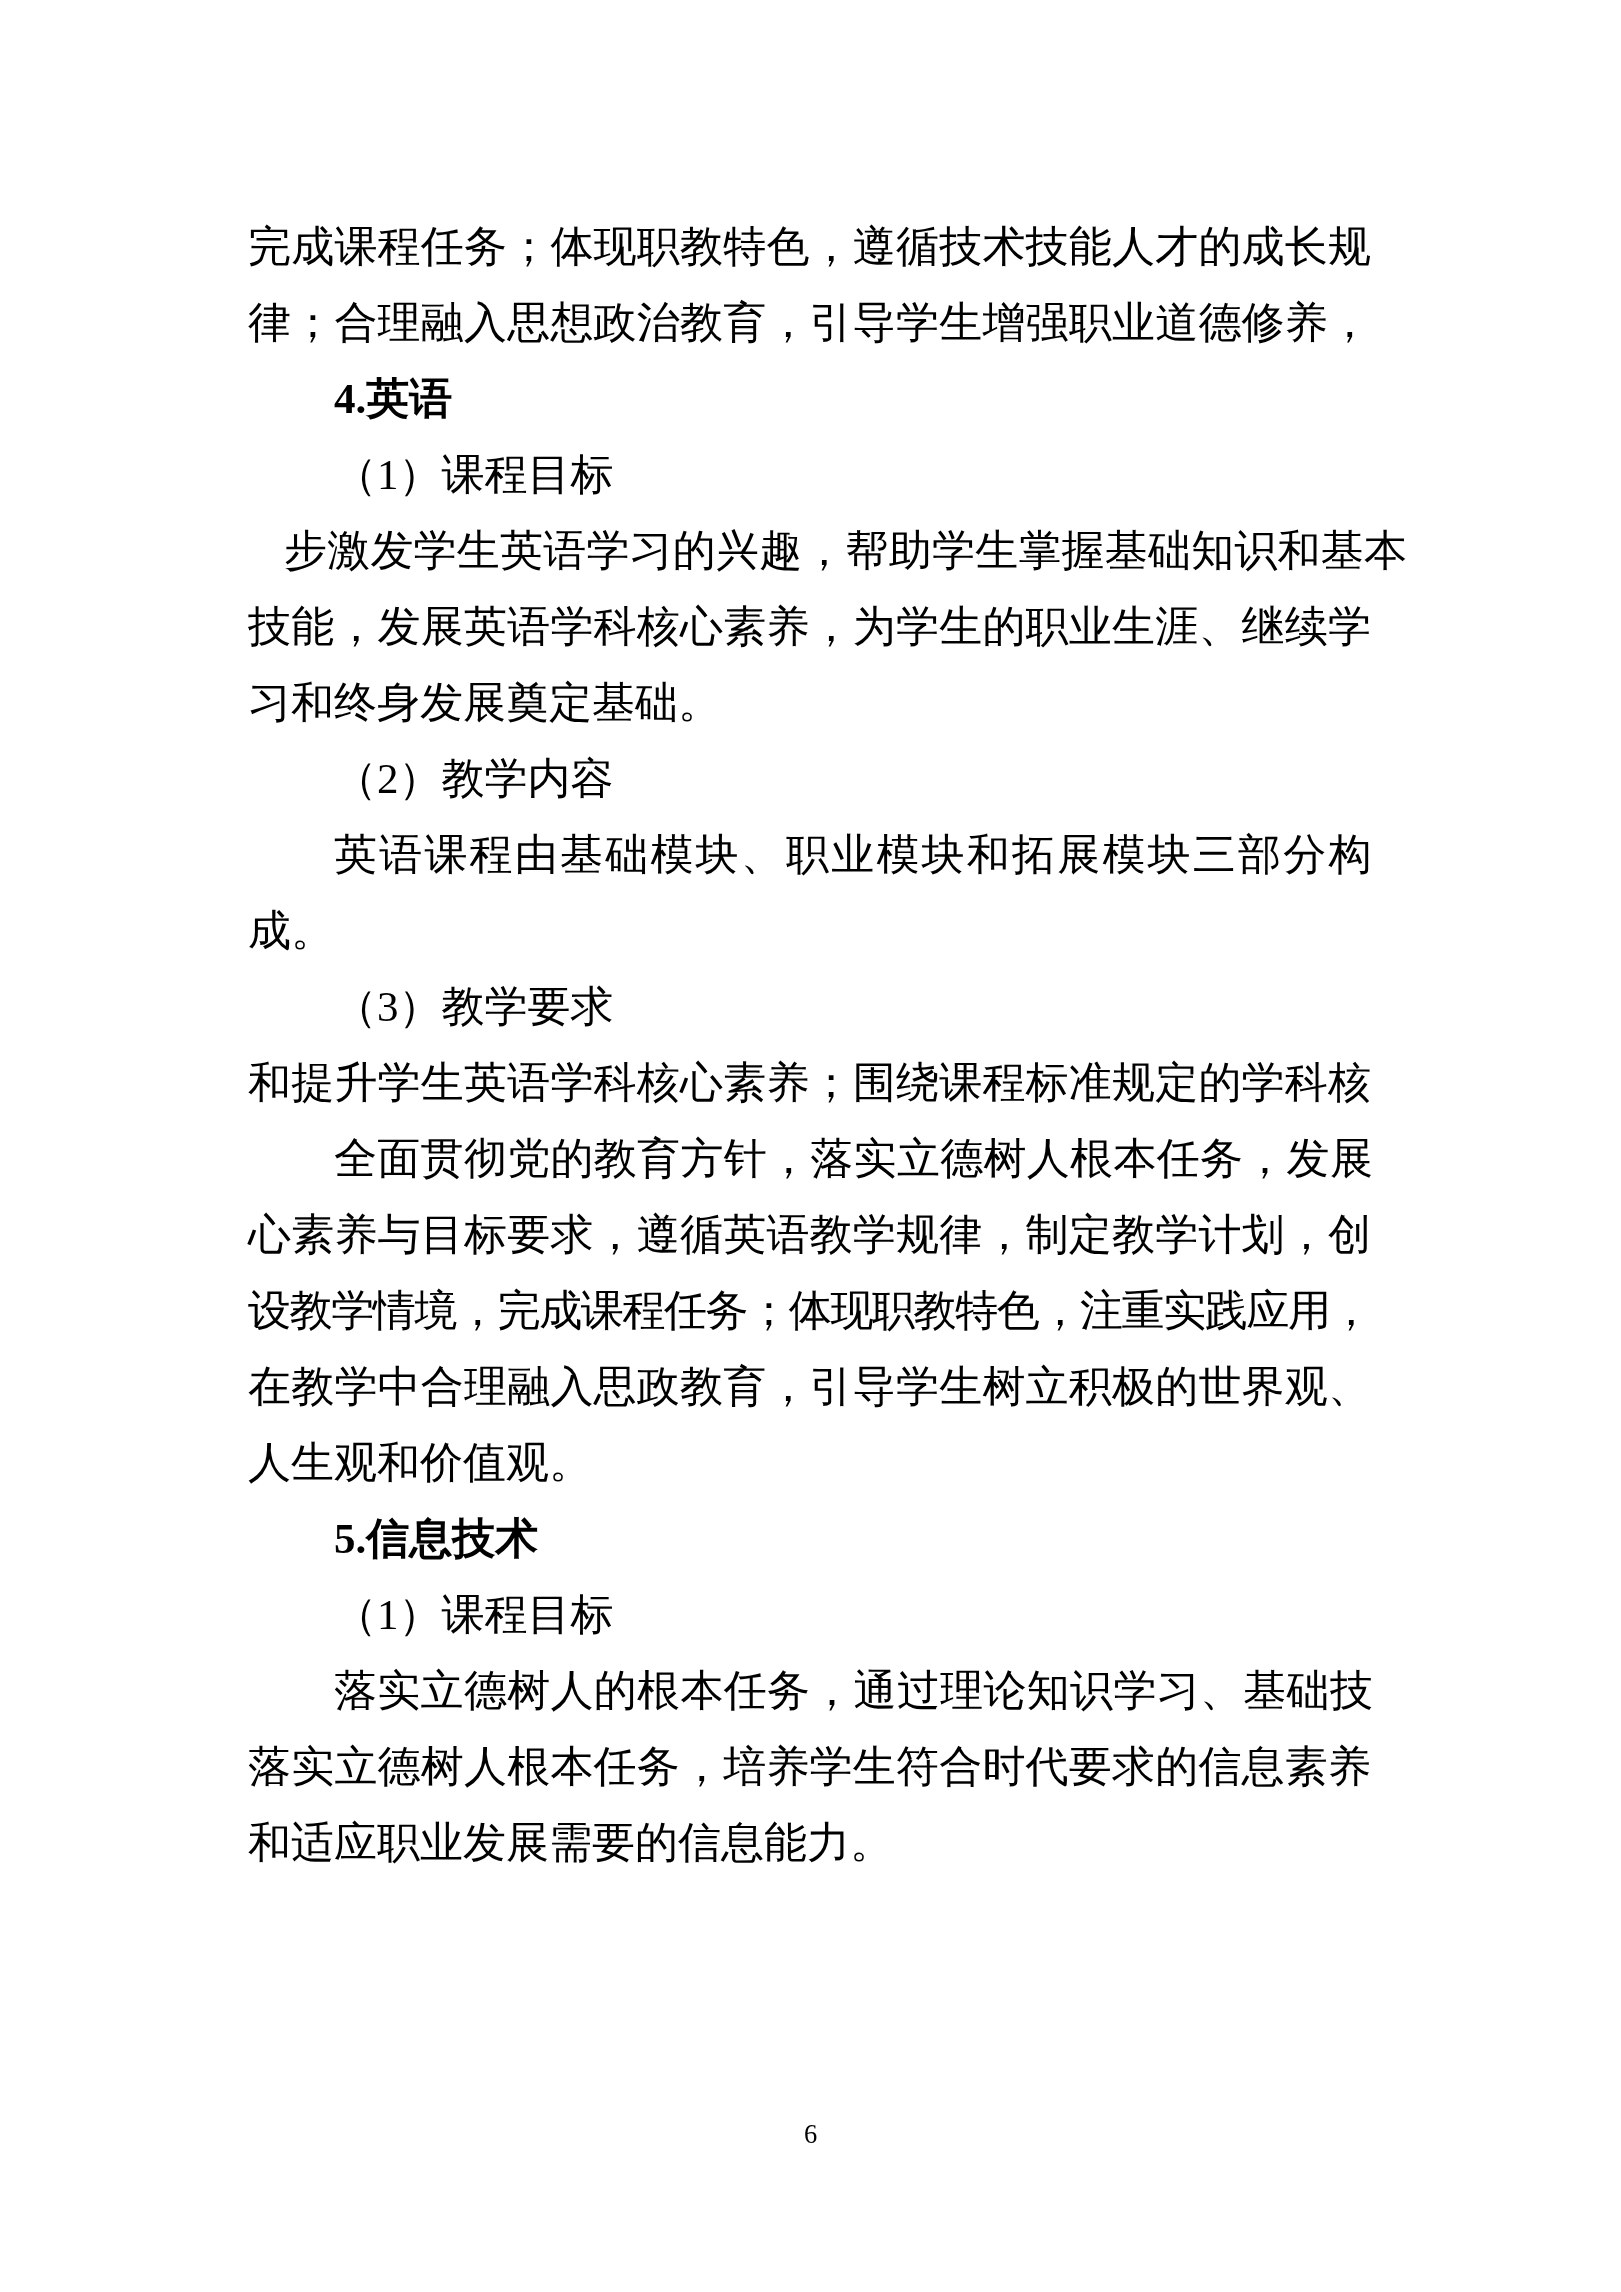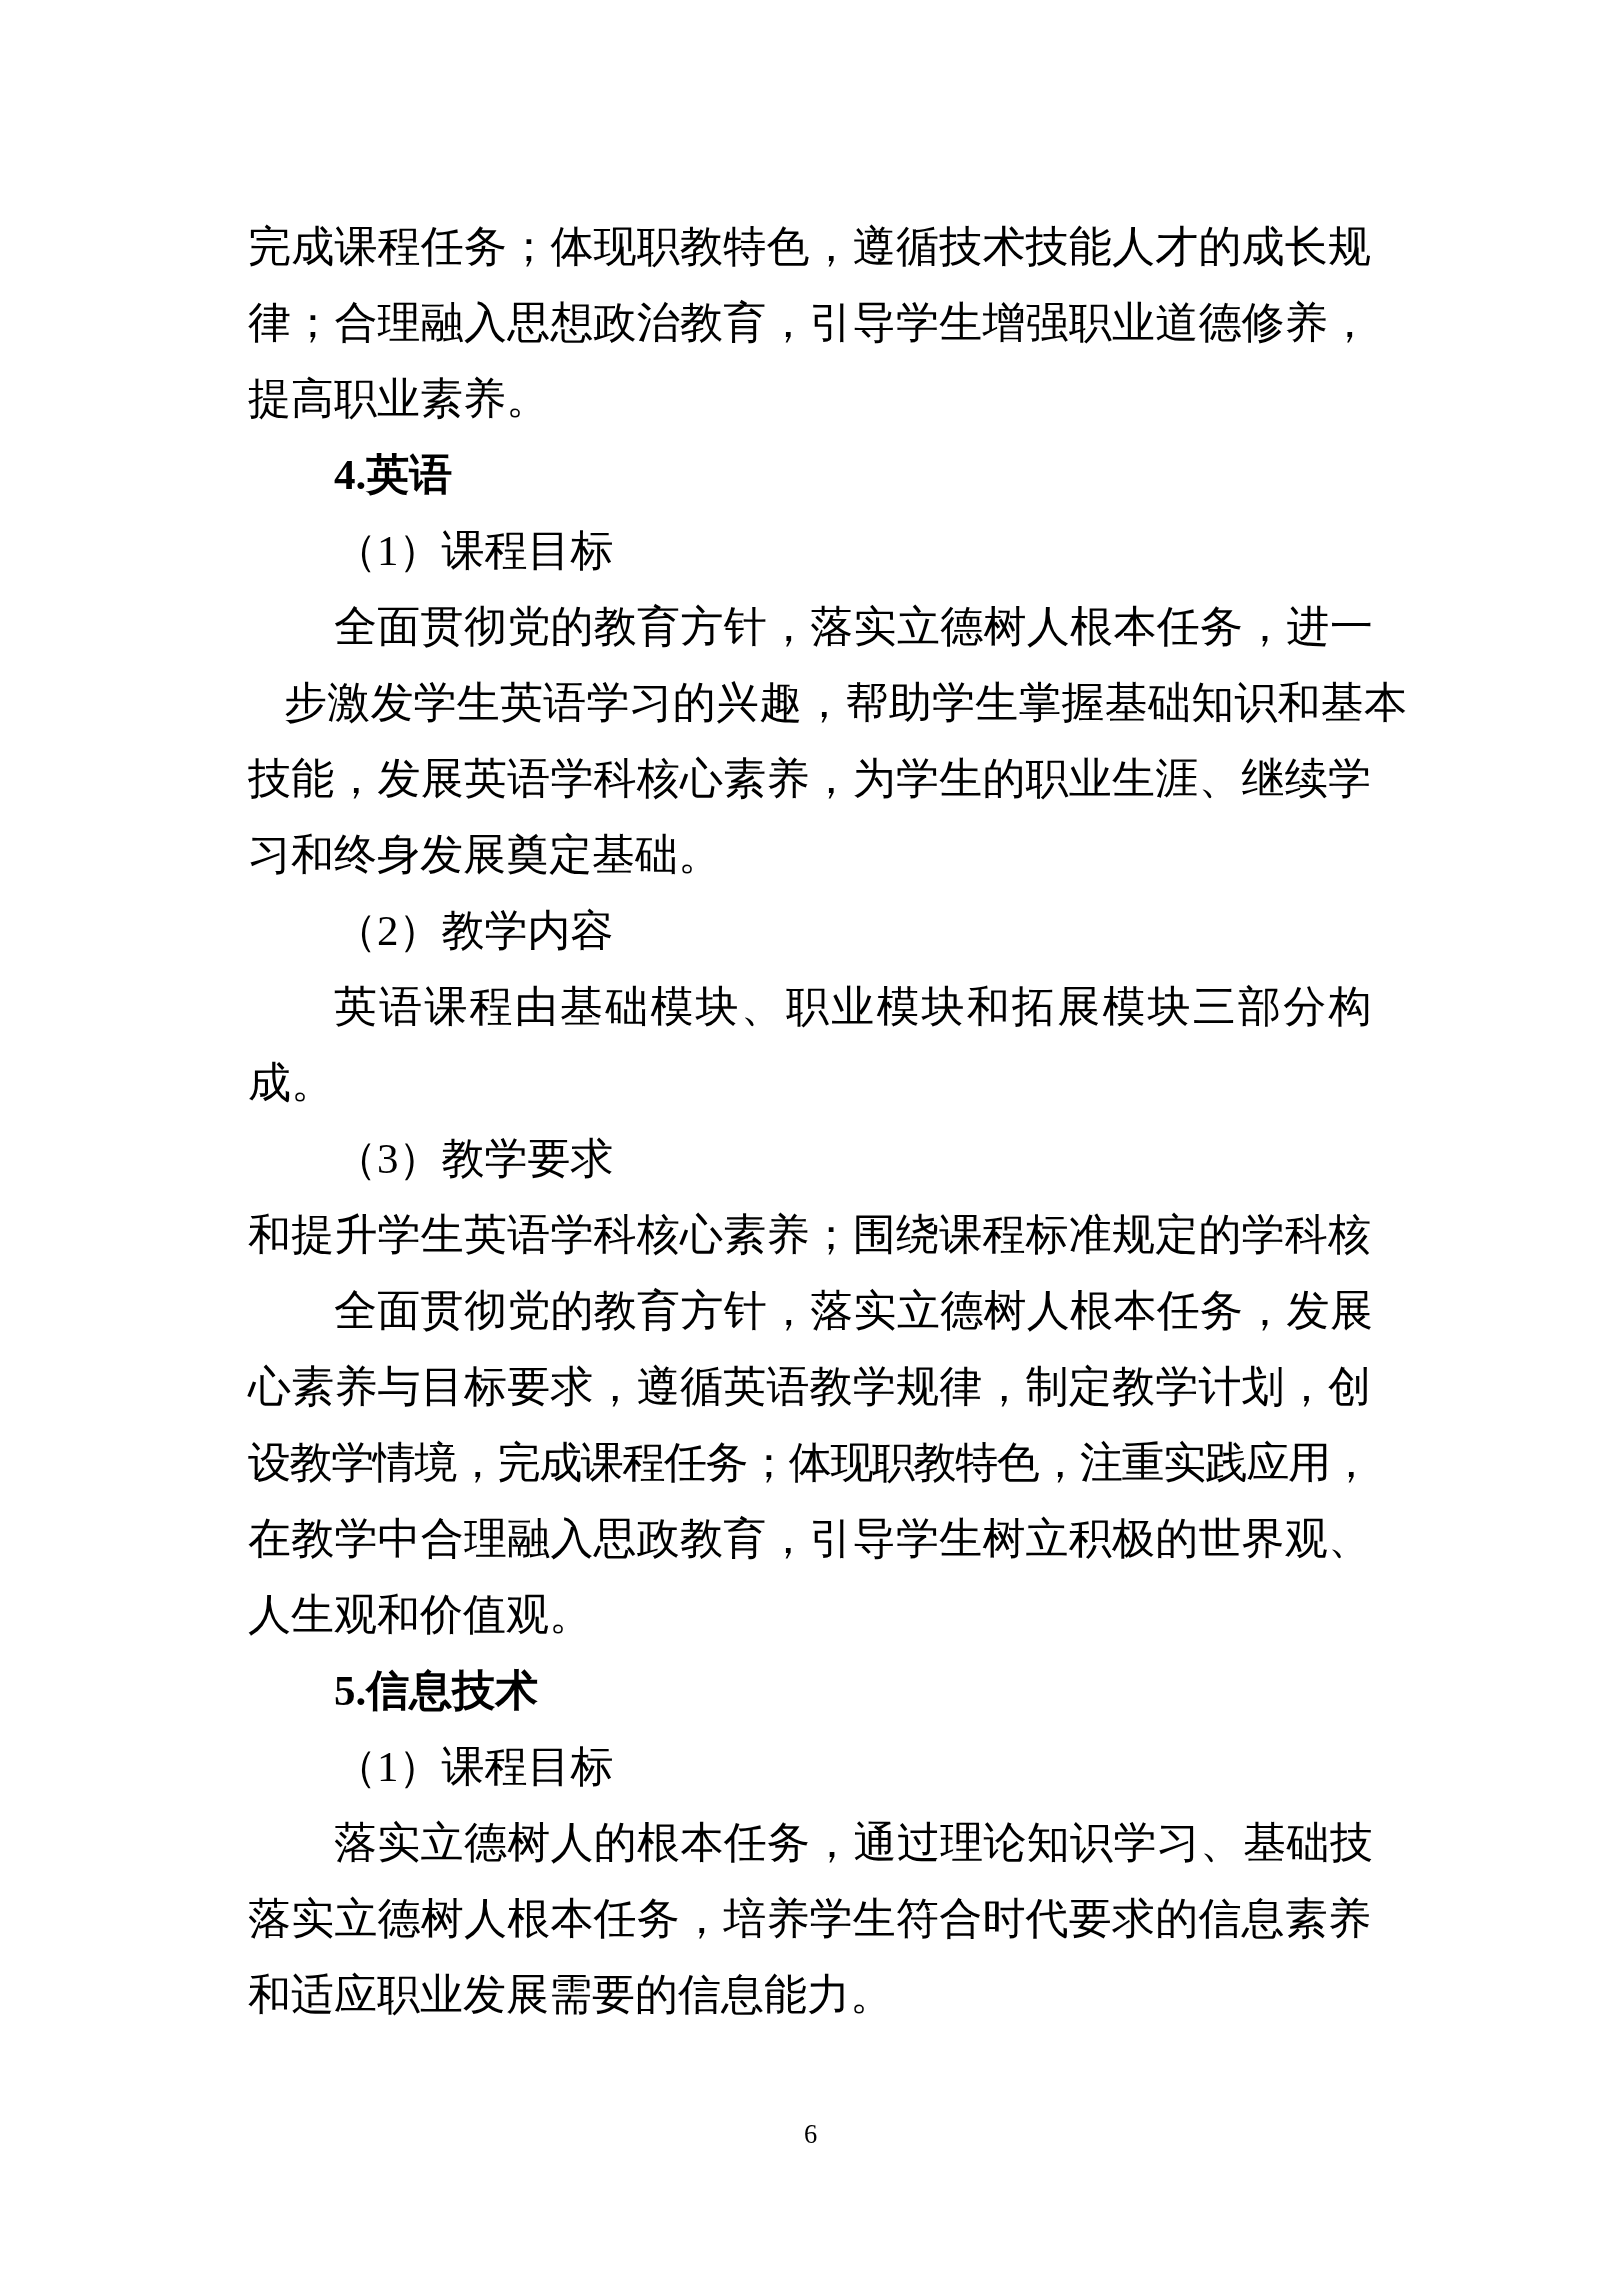--- a/index.html
+++ b/index.html
@@ -41,24 +41,22 @@
     color: #000000;
   }
 </style>
 </head>
 <body>
 
 <div class="page">
   <div class="content">
       <div class="line justify" style="letter-spacing: 0.2px;"><span>完成课程任务；体现职教特色，遵循技术技能人才的成长规</span></div>
       <div class="line justify" style="letter-spacing: 0.2px;"><span>律；合理融入思想政治教育，引导学生增强职业道德修养，</span></div>
-      <div class="line"><span>提高职业素养。</span></div>
       <div class="line bold indent"><span>4.英语</span></div>
       <div class="line indent"><span>（1）课程目标</span></div>
-      <div class="line indent justify" style="letter-spacing: 0.3px;"><span>全面贯彻党的教育方针，落实立德树人根本任务，进一</span></div>
       <div class="line justify" style="letter-spacing: 0.2px; margin-left: 36px;"><span>步激发学生英语学习的兴趣，帮助学生掌握基础知识和基本</span></div>
       <div class="line justify" style="letter-spacing: 0.2px;"><span>技能，发展英语学科核心素养，为学生的职业生涯、继续学</span></div>
       <div class="line"><span>习和终身发展奠定基础。</span></div>
       <div class="line indent"><span>（2）教学内容</span></div>
       <div class="line indent justify" style="letter-spacing: 2.2px;"><span>英语课程由基础模块、职业模块和拓展模块三部分构</span></div>
       <div class="line"><span>成。</span></div>
       <div class="line indent"><span>（3）教学要求</span></div>
       <div class="line justify" style="letter-spacing: 0.2px;"><span>和提升学生英语学科核心素养；围绕课程标准规定的学科核</span></div>
       <div class="line indent justify" style="letter-spacing: 0.3px;"><span>全面贯彻党的教育方针，落实立德树人根本任务，发展</span></div>
       <div class="line justify" style="letter-spacing: 0.2px;"><span>心素养与目标要求，遵循英语教学规律，制定教学计划，创</span></div>

